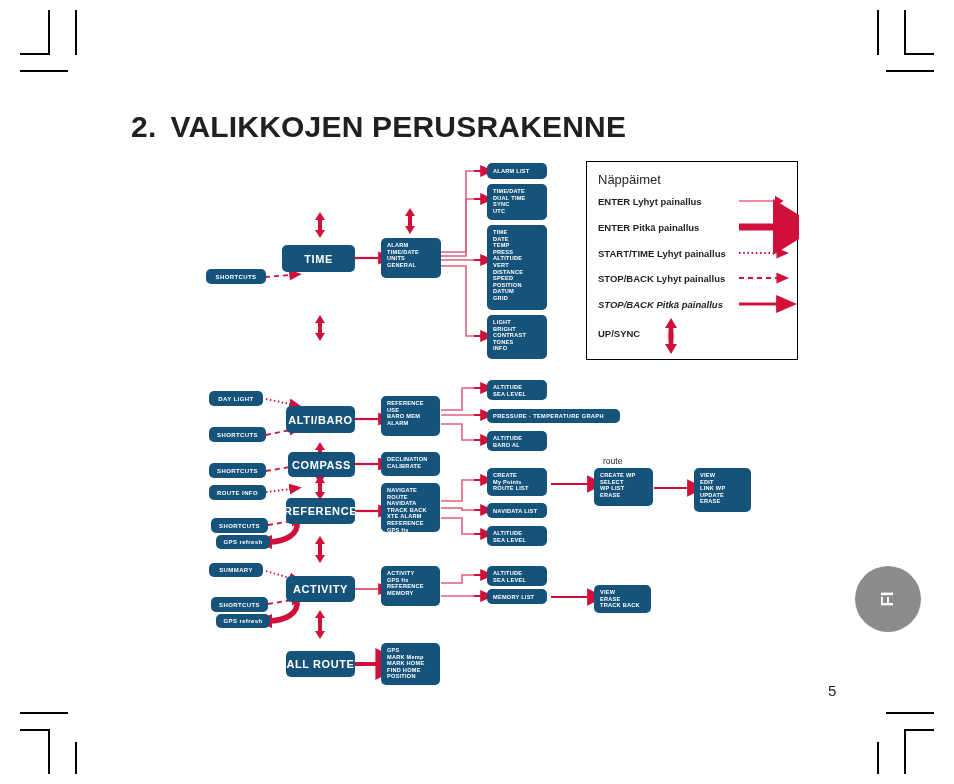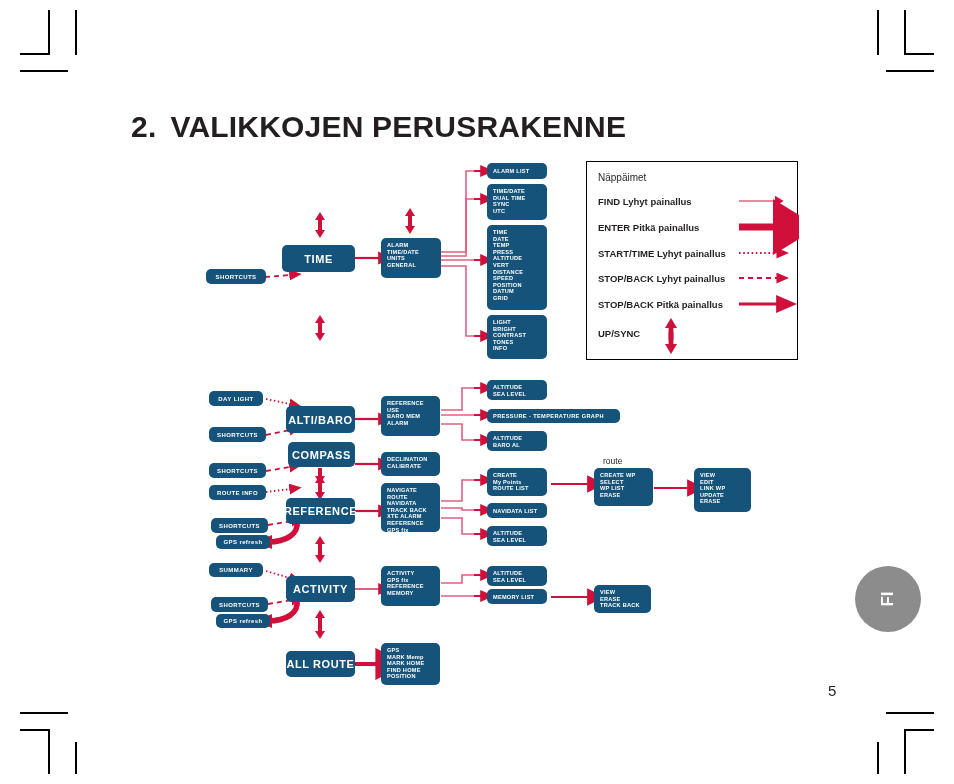--- a/index.html
+++ b/index.html
@@ -46,21 +46,21 @@
     font-size:6px;letter-spacing:0.4px;
   }
   .box.list div{white-space:nowrap;}
 
   
   #legend{
     position:absolute;left:586px;top:161px;width:212px;height:199px;
     border:1.6px solid #000;background:#fff;box-sizing:border-box;
   }
   #legend .ltitle{
-    position:absolute;left:11px;top:10px;font-size:10px;color:#231f20;
+    position:absolute;left:11px;top:10px;font-size:13px;color:#231f20;
   }
   .lrow{position:absolute;left:11px;font-size:9.5px;font-weight:bold;color:#231f20;white-space:nowrap;}
   .lart{position:absolute;}
 
   
   #arrows{position:absolute;left:0;top:0;width:954px;height:784px;}
 
   
   .plabel{position:absolute;font-size:8.5px;color:#231f20;font-weight:normal;}
 
@@ -221,25 +221,25 @@
     <path d="M474,596 H481" stroke="#d0103a" stroke-width="2" marker-end="url(#ahR)" fill="none"></path>
 
     <line x1="551" y1="597" x2="588" y2="597" stroke="#d0103a" stroke-width="2.2" marker-end="url(#ahRbig)"></line>
 
     <line x1="355" y1="664" x2="377" y2="664" stroke="#d0103a" stroke-width="4" marker-end="url(#ahRbig)"></line>
   </svg>
 
   <div id="legend">
     <div class="ltitle">Näppäimet</div>
 
-    <div class="lrow" style="top:34px;">FIND Lyhyt painallus</div>
+    <div class="lrow" style="top:34px;">ENTER Lyhyt painallus</div>
     <div class="lrow" style="top:60px;text-align:right;">ENTER Pitkä painallus</div>
     <div class="lrow" style="top:86px;">START/TIME Lyhyt painallus</div>
     <div class="lrow" style="top:111px;">STOP/BACK Lyhyt painallus</div>
-    <div class="lrow" style="top:137px;">STOP/BACK Pitkä painallus</div>
+    <div class="lrow" style="top:137px;font-style:italic;">STOP/BACK Pitkä painallus</div>
     <div class="lrow" style="top:166px;">UP/SYNC</div>
 
     <svg class="lart" style="left:0;top:0;" width="212" height="199" viewBox="0 0 212 199">
       <defs>
         <marker id="lh" markerWidth="7" markerHeight="7" refX="0.3" refY="3" orient="auto">
           <path d="M0,0 L7,3 L0,6 Z" fill="#d0103a"></path>
         </marker>
         <marker id="lhb" markerWidth="6.5" markerHeight="8" refX="0.3" refY="4" orient="auto">
           <path d="M0,0 L6.5,4 L0,8 Z" fill="#d0103a"></path>
         </marker>
@@ -311,21 +311,21 @@
     <div>ALTITUDE</div>
     <div>SEA LEVEL</div>
   </div>
   <div class="box oneline" style="left:487px;top:409px;width:133px;height:14px;font-size:5.6px;">PRESSURE - TEMPERATURE  GRAPH</div>
   <div class="box list" style="left:487px;top:431px;width:60px;height:20px;">
     <div>ALTITUDE</div>
     <div>BARO AL</div>
   </div>
 
   <div class="box small" style="left:209px;top:463px;width:57px;height:15px;">SHORTCUTS</div>
-  <div class="box mode" style="left:288px;top:442px;width:67px;height:25px;">COMPASS</div>
+  <div class="box mode" style="left:288px;top:452px;width:67px;height:25px;">COMPASS</div>
   <div class="box list" style="left:381px;top:452px;width:59px;height:24px;">
     <div>DECLINATION</div>
     <div>CALIBRATE</div>
   </div>
 
   <div class="box small" style="left:209px;top:485px;width:57px;height:15px;">ROUTE INFO</div>
   <div class="box small" style="left:211px;top:518px;width:57px;height:15px;">SHORTCUTS</div>
   <div class="box small" style="left:216px;top:535px;width:54px;height:14px;">GPS refresh</div>
   <div class="box mode" style="left:286px;top:498px;width:69px;height:26px;">REFERENCE</div>
   <div class="box list" style="left:381px;top:483px;width:59px;height:49px;">

